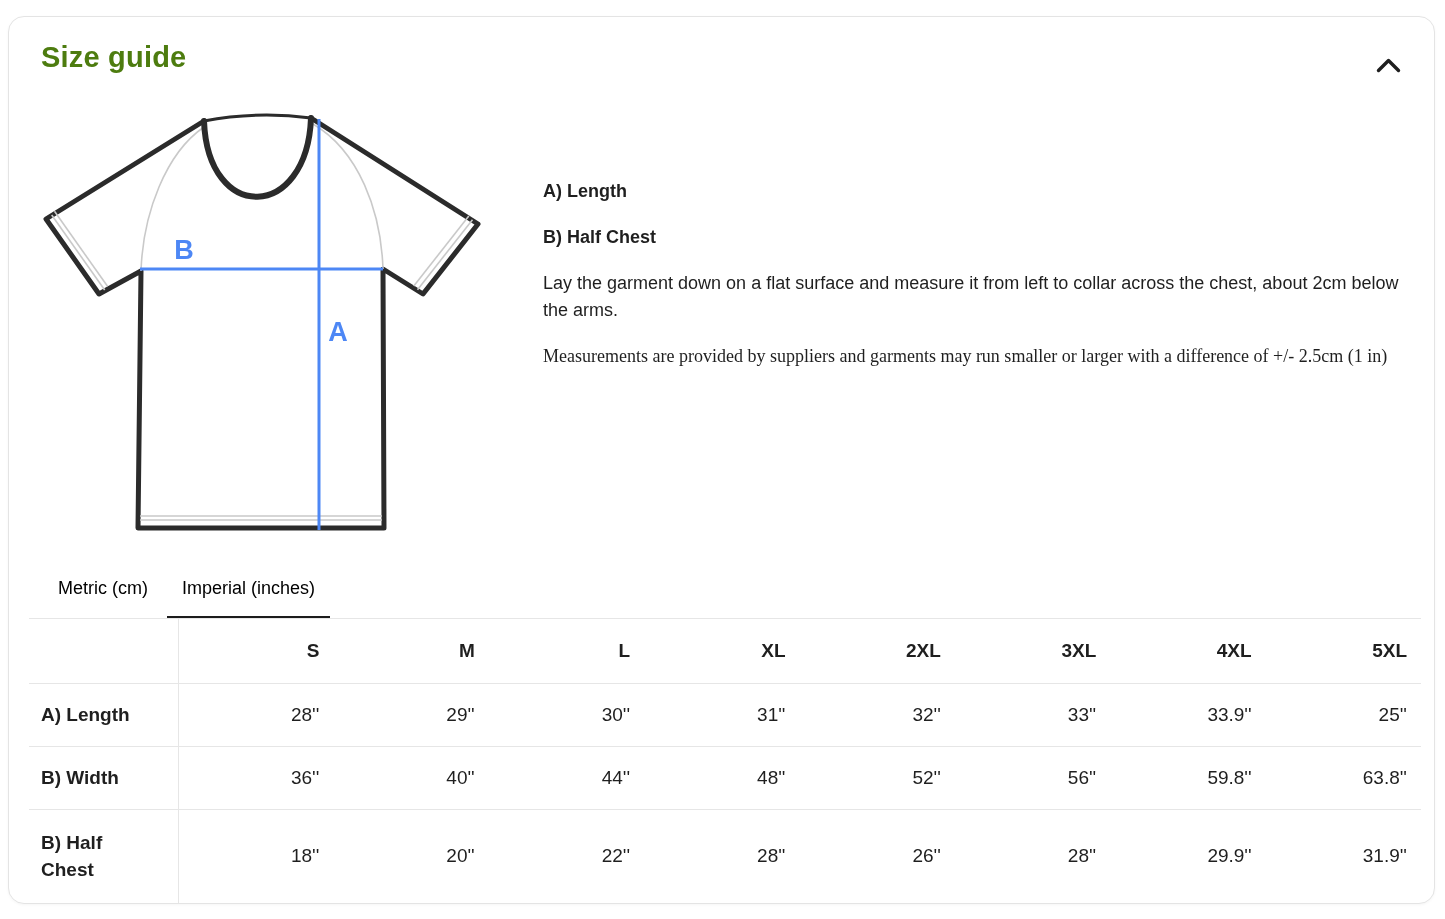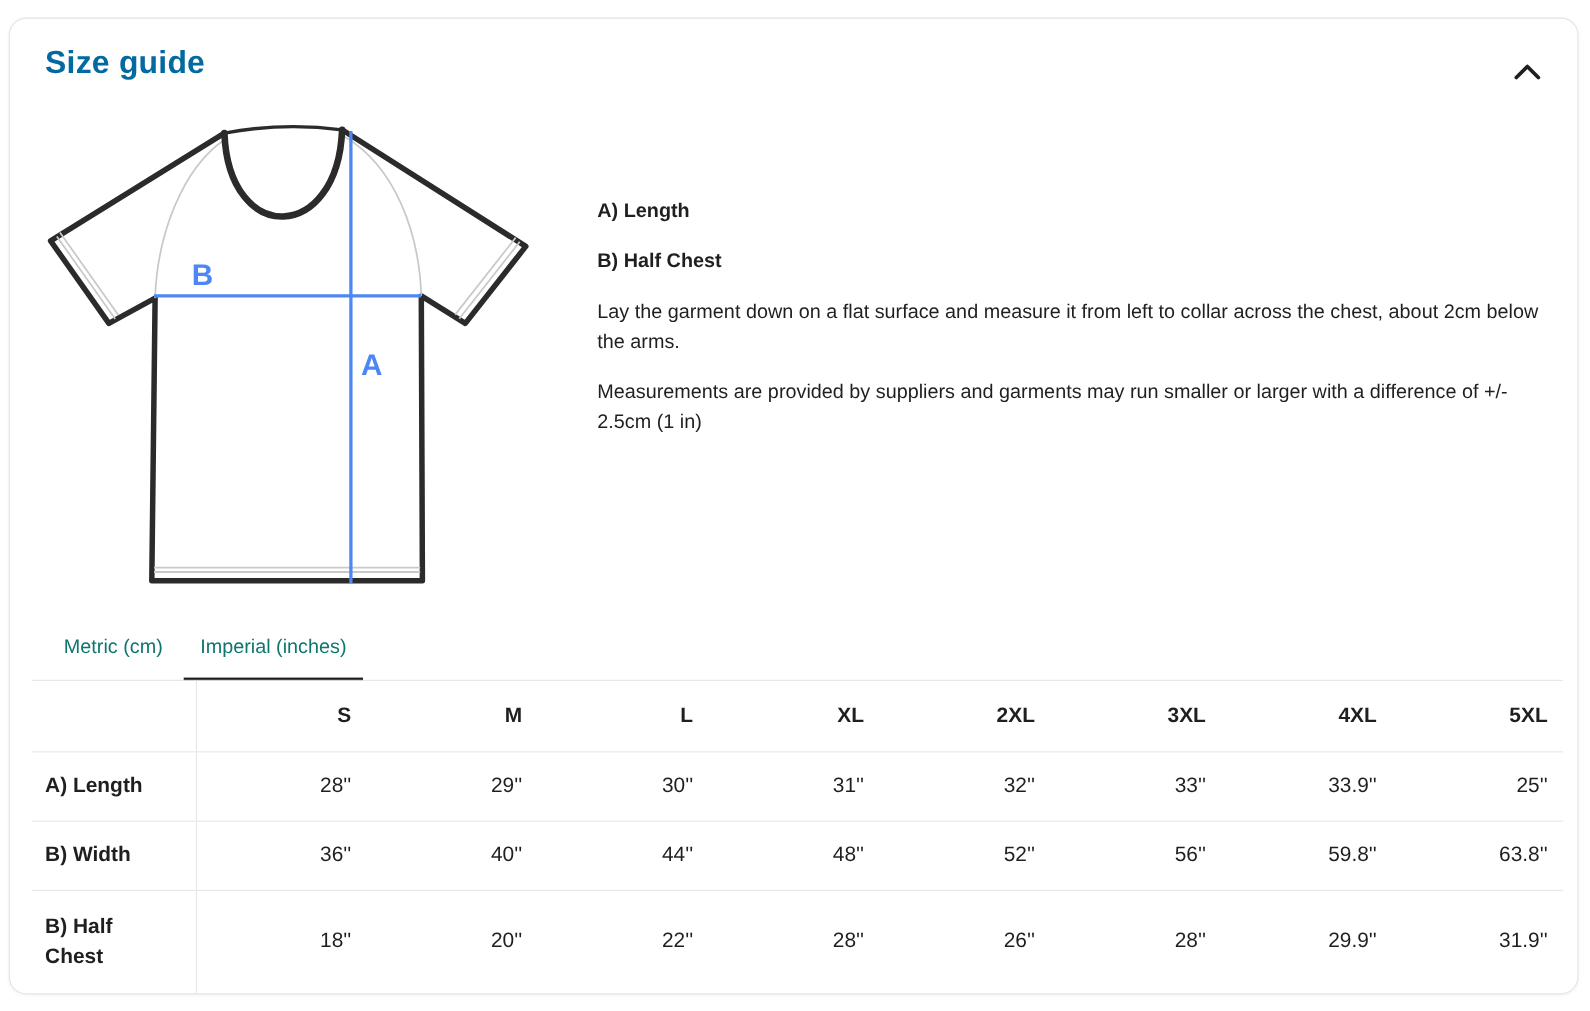--- a/index.html
+++ b/index.html
@@ -24,21 +24,21 @@
     box-shadow: 0 1px 3px rgba(0,0,0,0.04);
     box-sizing: border-box;
   }
   .panel-title {
     position: absolute;
     left: 32px;
     top: 24px;
     font-size: 29px;
     font-weight: 600;
     letter-spacing: 0.2px;
-    color: #0369a1;
+    color: #4d7c0f;
   }
   .collapse-btn {
     position: absolute;
     left: 1357px;
     top: 26px;
     width: 44px;
     height: 44px;
     background: none;
     border: none;
     padding: 0;
@@ -65,35 +65,36 @@
   .instr-heading {
     font-weight: 700;
     margin: 0 0 19px 0;
   }
   .instr-body {
     margin: 0 0 19px 0;
     font-weight: 400;
   }
   .note {
     margin: 0;
+    font-family: Liberation Serif, serif;
   }
   .tabs {
     position: absolute;
     left: 34px;
     top: 544px;
     height: 58px;
     display: flex;
     gap: 4px;
   }
   .tab {
     display: flex;
     align-items: center;
     padding: 0 15px;
     font-size: 18px;
-    color: #0f766e;
+    color: #000000;
     cursor: pointer;
     border-bottom: 3px solid transparent;
     box-sizing: border-box;
   }
   .tab.active {
     font-weight: 400;
     border-bottom-color: #1c1c1c;
   }
   .table-top-line {
     position: absolute;

